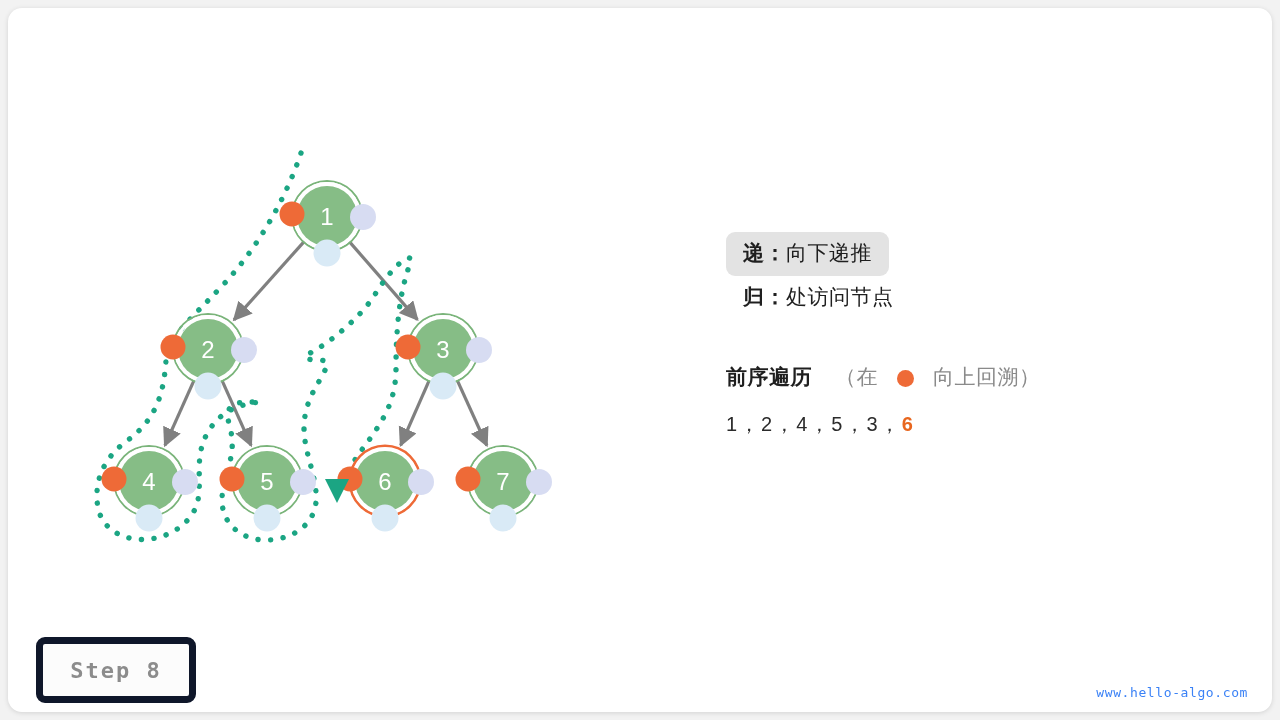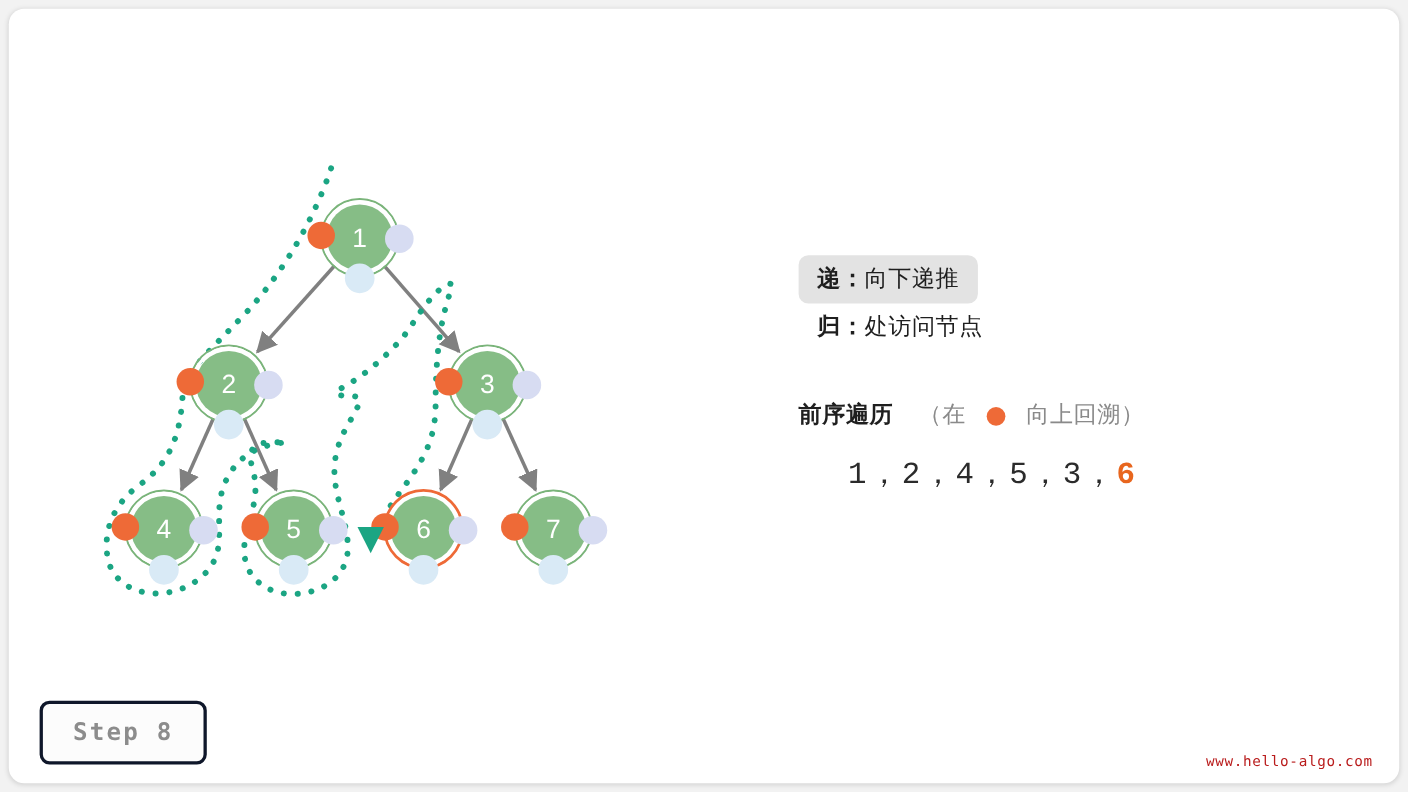--- a/index.html
+++ b/index.html
@@ -61,48 +61,47 @@
   }
   .tt-bold { font-weight: bold; color: #1f1f1f; }
   .tt-paren { color: #8a8a8a; font-weight: normal; margin-left: 12px; }
   .tt-dot {
     display: inline-block; width: 17px; height: 17px;
     border-radius: 50%; background: #ee6a37;
     margin: 0 8px; position: relative; top: 1px;
   }
   .seq {
     margin-top: 20px;
-    font-family: Liberation Mono, monospace;
-    font-size: 28px;
+    font-family: Liberation Sans, sans-serif;
+    font-size: 20px;
     color: #2b2b2b;
     letter-spacing: 2px;
-    margin-left: 45px;
   }
   .seq .cur { color: #e8661e; font-weight: bold; }
 
   
   #step-badge {
     position: absolute; left: 28px; top: 629px;
     width: 146px; height: 52px;
-    border: 3px solid #0f172a;
+    border: 7px solid #0f172a;
     border-radius: 9px;
     background: #fcfcfc;
     display: flex; align-items: center; justify-content: center;
     font-family: "DejaVu Sans Mono", "Liberation Mono", monospace;
     font-size: 22px; font-weight: bold;
     color: #8c8c8c;
     letter-spacing: 2px;
   }
 
   
   #watermark {
     position: absolute; right: 24px; bottom: 12px;
     font-family: "DejaVu Sans Mono", "Liberation Mono", monospace;
     font-size: 13px;
-    color: #b91c1c;
+    color: #3b82f6;
     letter-spacing: 0.6px;
   }
 
   .node-label {
     font-family: "Liberation Sans", "DejaVu Sans", sans-serif;
     font-size: 24px; fill: #ffffff;
   }
 </style>
 </head>
 <body>

